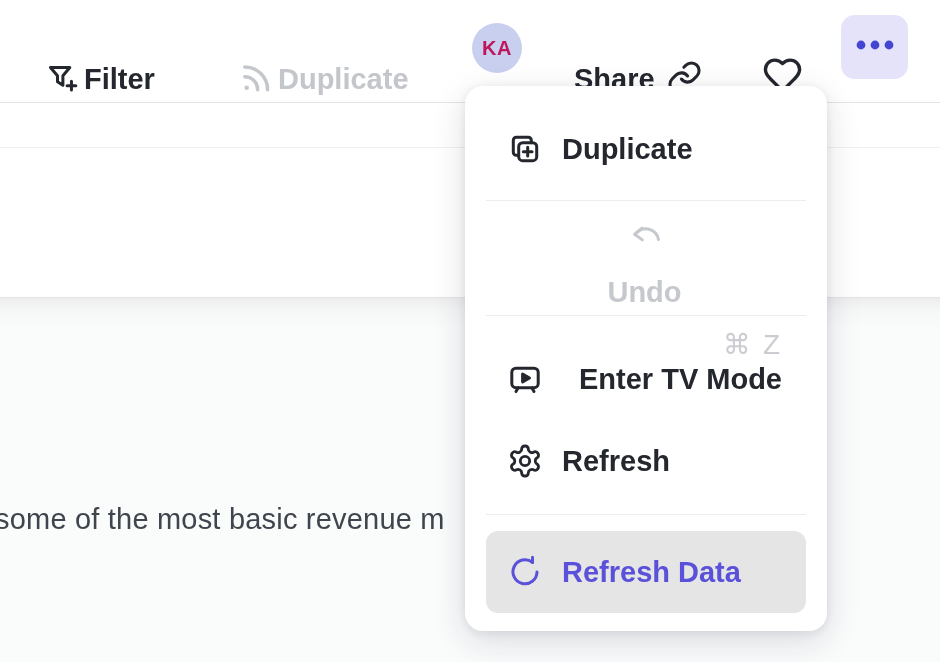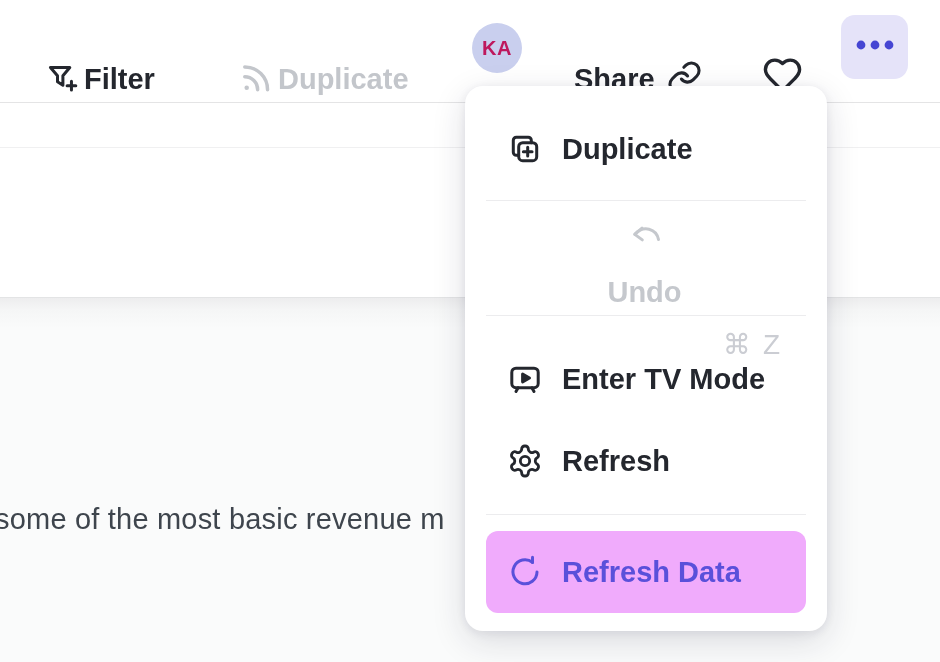--- a/index.html
+++ b/index.html
@@ -33,25 +33,25 @@
     background:#e5e3f9; display:flex; align-items:center; justify-content:center; cursor:pointer; }
 
   
   .menu { position:absolute; left:465px; top:86px; width:362px; z-index:10;
     background:#fff; border-radius:18px; padding:16px 21px 18px;
     box-shadow:0 10px 34px rgba(30,30,60,.14), 0 2px 10px rgba(30,30,60,.08); }
   .menu-item { height:82px; border-radius:12px; display:flex; align-items:center;
     padding:0 24px 0 21px; gap:19px; font-size:29px; font-weight:700; color:#24272e; cursor:pointer; }
   .menu-item .mi-icon { width:36px; height:36px; display:flex; align-items:center; justify-content:center; }
   .menu-item.disabled { color:#c5c8cd; cursor:default;flex-direction:column; }
-  .menu-item.highlight { background:#f0abfc; color:#5a50da; }
+  .menu-item.highlight { background:#e5e5e5; color:#5a50da; }
   .shortcut { margin-left:auto; font-weight:400; font-size:28px; color:#cbcdd3; letter-spacing:2px; }
   .menu-divider { height:1px; background:#ececee; }
   .mt6{margin-top:6px;} .mt10{margin-top:10px;} .mt12{margin-top:12px;}
-  .mt16{margin-top:16px;} .mt20{margin-top:20px;} .mt22{margin-top:22px;}
+  .mt16{margin-top:16px;} .mt20{margin-top:20px;} .mt22{margin-top:22px;justify-content:space-between;}
 </style>
 </head>
 <body>
 
 <div class="stage">
 
   <div class="hairline-2"></div>
   <div class="canvas"></div>
   <div class="dash-text">some of the most basic revenue m</div>
 

